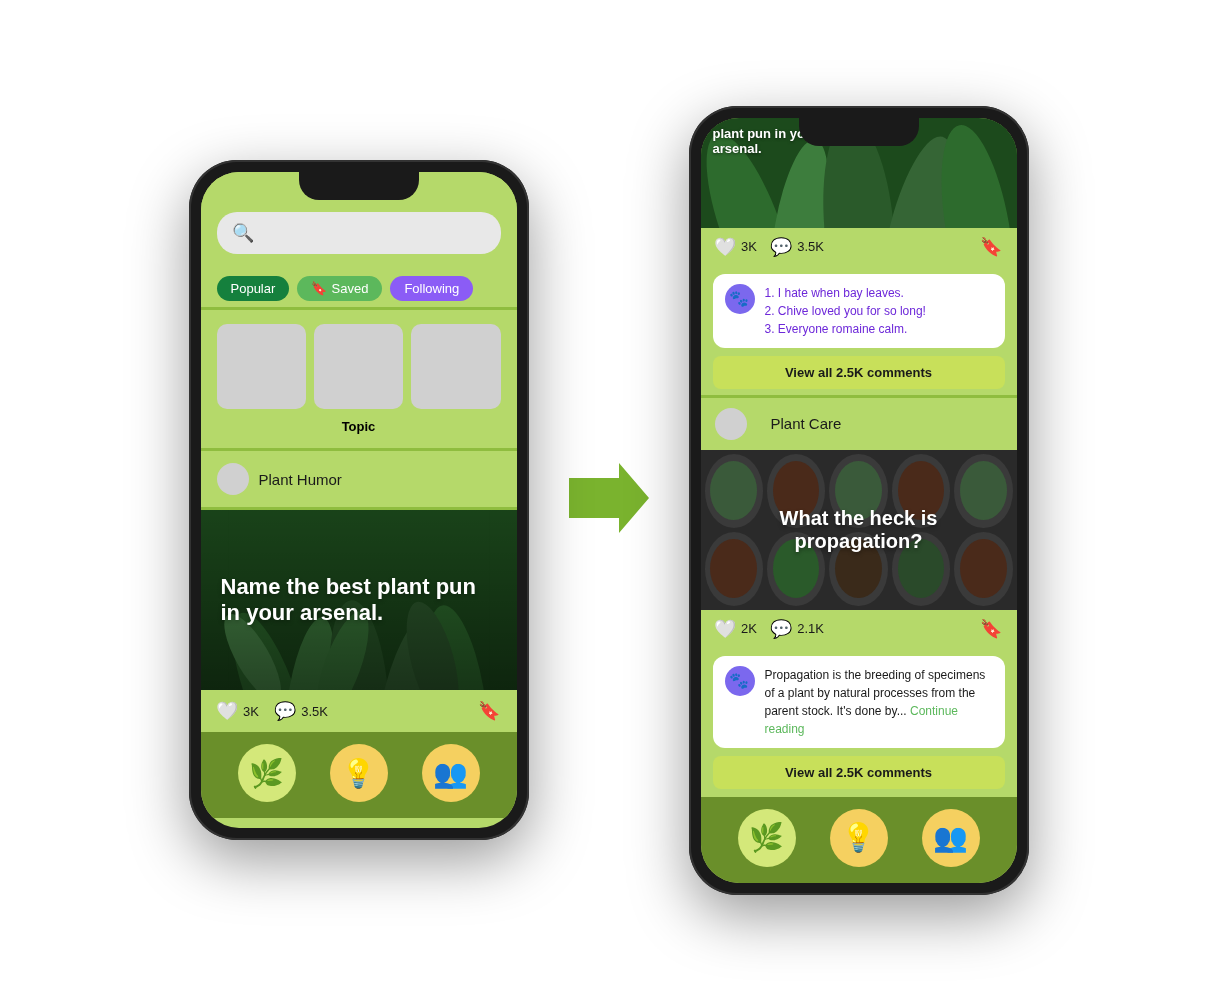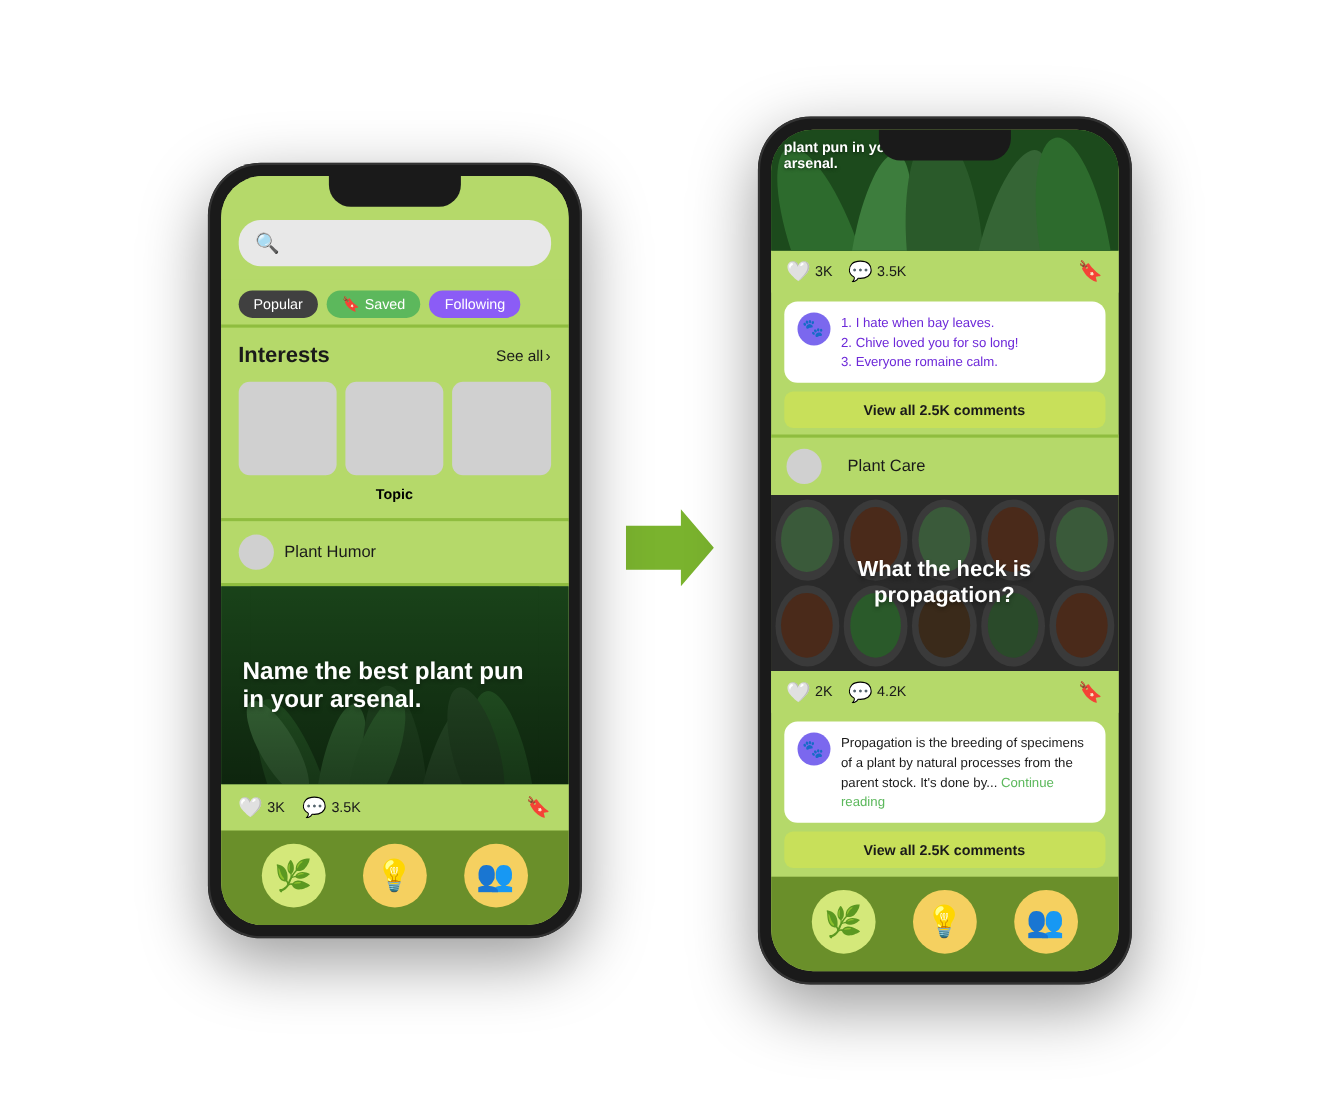--- a/index.html
+++ b/index.html
@@ -88,21 +88,21 @@
       background: #b5d96a;
     }
     .filter-tab {
       padding: 5px 14px;
       border-radius: 20px;
       font-size: 13px;
       font-weight: 500;
       cursor: pointer;
     }
     .filter-tab.popular {
-      background: #404040;
+      background: #15803d;
       color: white;
     }
     .filter-tab.saved {
       background: #5cb85c;
       color: white;
       display: flex;
       align-items: center;
       gap: 4px;
     }
     .filter-tab.following {
@@ -433,27 +433,20 @@
           <div class="filter-tab saved">
             <span>🔖</span>
             <span>Saved</span>
           </div>
           <div class="filter-tab following">Following</div>
         </div>
 
         <div class="divider"></div>
 
         <div class="interests-section">
-          <div class="interests-header">
-            <span class="interests-title">Interests</span>
-            <span class="see-all">
-              <span>See all</span>
-              <span> ›</span>
-            </span>
-          </div>
           <div class="topic-grid">
             <div class="topic-card"></div>
             <div class="topic-card"></div>
             <div class="topic-card"></div>
           </div>
           <div class="topic-label">Topic</div>
         </div>
 
         <div class="divider2"></div>
 
@@ -612,21 +605,21 @@
           </div>
         </div>
 
         <div class="action-bar3">
           <div class="action-item">
             <span class="action-icon">🤍</span>
             <span>2K</span>
           </div>
           <div class="action-item">
             <span class="action-icon">💬</span>
-            <span>4.2K</span>
+            <span>2.1K</span>
           </div>
           <div class="action-item bookmark-icon">
             <span class="action-icon">🔖</span>
           </div>
         </div>
 
         <div class="comment-box2">
           <div class="comment-avatar">
             <span>🐾</span>
           </div>

